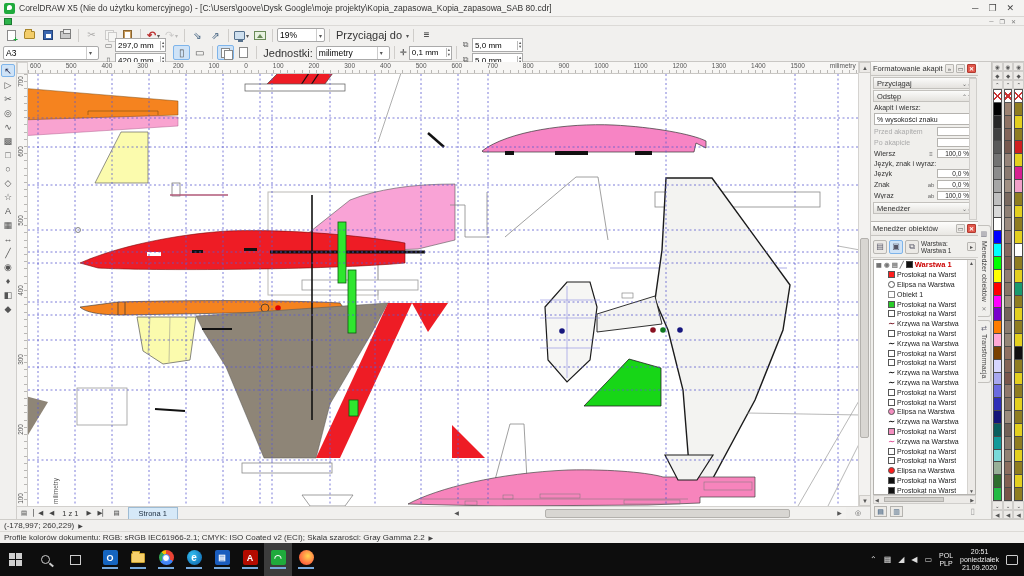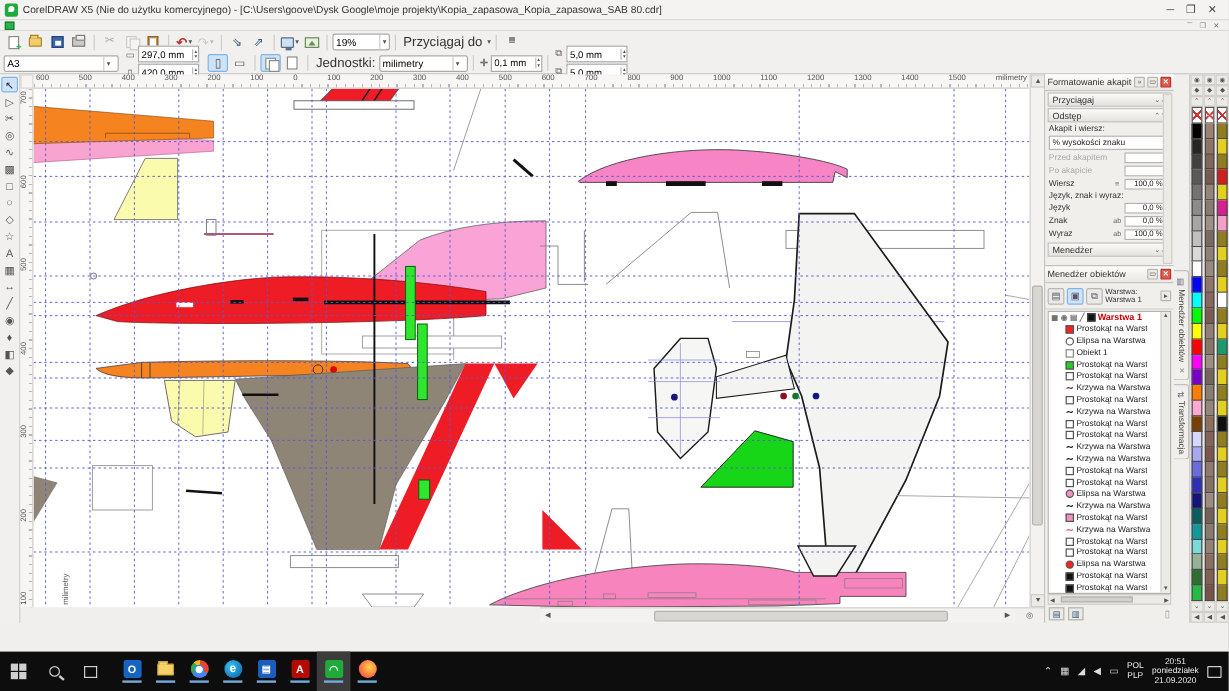--- a/index.html
+++ b/index.html
@@ -568,20 +568,32 @@
       </svg>
       <span class="mm-vert">milimetry</span>
     </div>
 
     <div class="vscroll">
       <span class="arrow" style="top:0">▲</span>
       <span class="thumb" style="top:176px;height:200px"></span>
       <span class="arrow" style="bottom:0">▼</span>
     </div>
 
+    <div class="pagebar">
+      <span class="pb">▤</span>
+      <span class="pb">▏◀</span>
+      <span class="pb">◀</span>
+      <span class="pnum">1 z 1</span>
+      <span class="pb">▶</span>
+      <span class="pb">▶▏</span>
+      <span class="pb">▤</span>
+      <span class="page-tab">
+          <span>Strona 1</span>
+        </span>
+    </div>
 
     <div class="hscroll">
       <span class="arrow" style="left:1px">◀</span>
       <span class="thumb" style="left:95px;width:245px"></span>
       <span class="arrow" style="right:1px">▶</span>
     </div>
     <div class="scrollcorner">
       <span>◎</span>
     </div>
 
@@ -869,20 +881,28 @@
         <span class="nocolor"></span>
         <span style="display:contents">
           
         <span class="swatch" style="background: rgb(143, 125, 34);"></span><span class="swatch" style="background: rgb(227, 207, 31);"></span><span class="swatch" style="background: rgb(143, 125, 34);"></span><span class="swatch" style="background: rgb(207, 32, 32);"></span><span class="swatch" style="background: rgb(227, 207, 31);"></span><span class="swatch" style="background: rgb(214, 32, 144);"></span><span class="swatch" style="background: rgb(242, 160, 200);"></span><span class="swatch" style="background: rgb(143, 125, 34);"></span><span class="swatch" style="background: rgb(227, 207, 31);"></span><span class="swatch" style="background: rgb(143, 125, 34);"></span><span class="swatch" style="background: rgb(227, 207, 31);"></span><span class="swatch" style="background: rgb(255, 255, 255);"></span><span class="swatch" style="background: rgb(143, 125, 34);"></span><span class="swatch" style="background: rgb(227, 207, 31);"></span><span class="swatch" style="background: rgb(26, 154, 110);"></span><span class="swatch" style="background: rgb(143, 125, 34);"></span><span class="swatch" style="background: rgb(227, 207, 31);"></span><span class="swatch" style="background: rgb(143, 125, 34);"></span><span class="swatch" style="background: rgb(227, 207, 31);"></span><span class="swatch" style="background: rgb(16, 16, 16);"></span><span class="swatch" style="background: rgb(143, 125, 34);"></span><span class="swatch" style="background: rgb(227, 207, 31);"></span><span class="swatch" style="background: rgb(143, 125, 34);"></span><span class="swatch" style="background: rgb(227, 207, 31);"></span><span class="swatch" style="background: rgb(143, 125, 34);"></span><span class="swatch" style="background: rgb(227, 207, 31);"></span><span class="swatch" style="background: rgb(143, 125, 34);"></span><span class="swatch" style="background: rgb(227, 207, 31);"></span><span class="swatch" style="background: rgb(143, 125, 34);"></span><span class="swatch" style="background: rgb(227, 207, 31);"></span><span class="swatch" style="background: rgb(143, 125, 34);"></span></span>
         <span class="pctrl">⌄</span>
         <span class="pctrl">◀</span>
       </div>
     </div>
   </div>
 
+  <div class="status1">
+    <span>(-178,997; 260,229)</span>
+    <span class="flyarrow">▶</span>
+  </div>
+  <div class="status2">
+    <span>Profile kolorów dokumentu: RGB: sRGB IEC61966-2.1; CMYK: ISO Coated v2 (ECI); Skala szarości: Gray Gamma 2.2</span>
+    <span class="flyarrow">▶</span>
+  </div>
 
   <div class="taskbar">
     <span class="tb-btn">
         <span class="winlogo">
           <i></i>
           <i></i>
           <i></i>
           <i></i>
         </span>
       </span>

